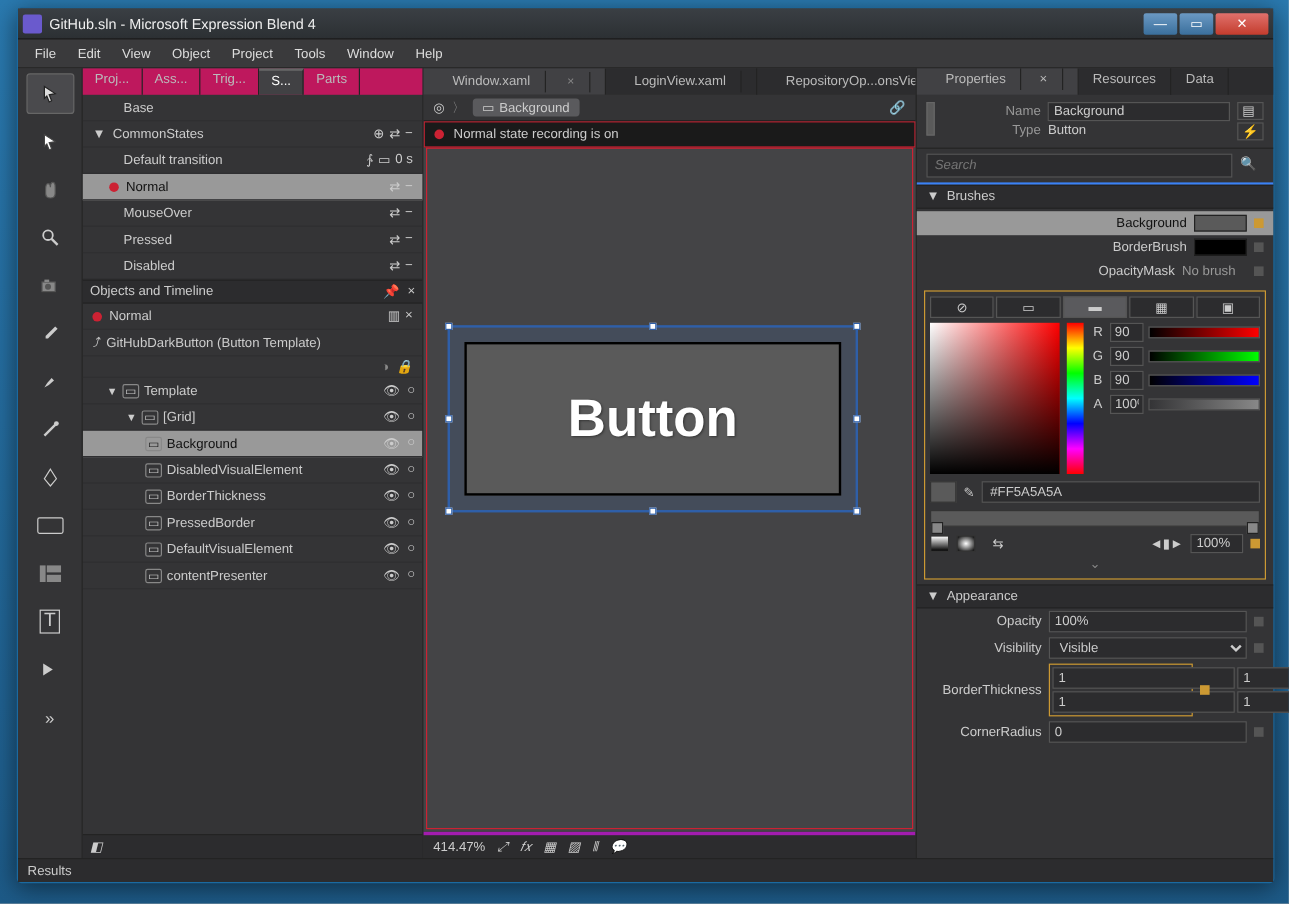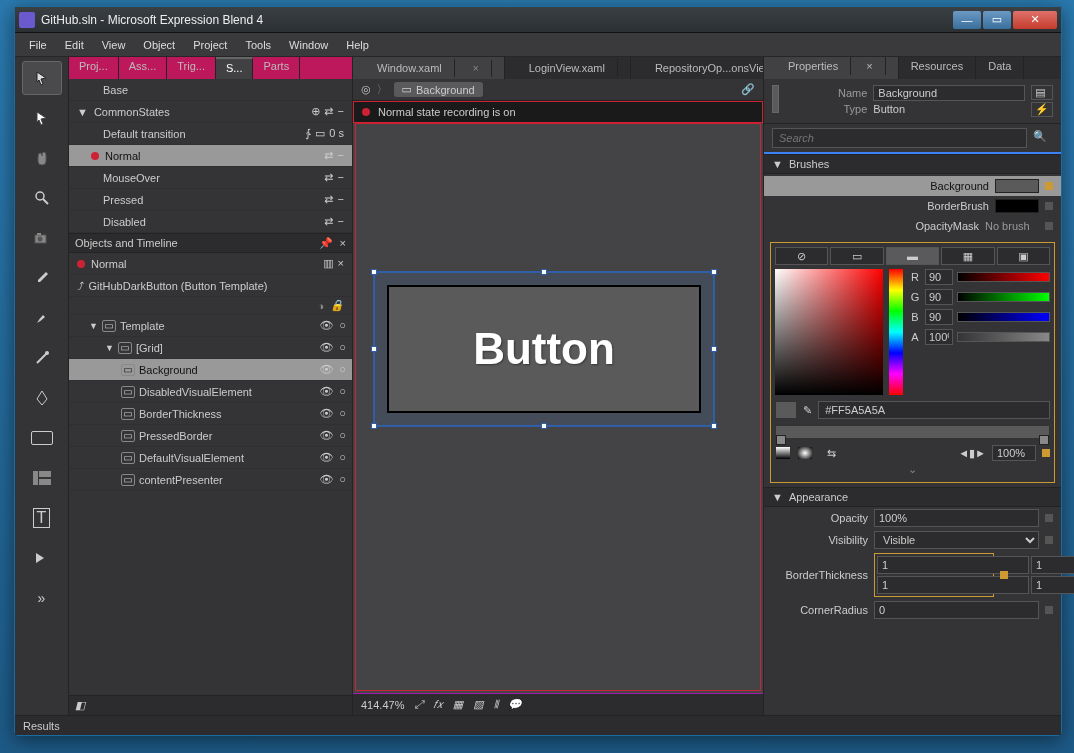--- a/index.html
+++ b/index.html
@@ -47,21 +47,21 @@
 .doc-tabs span.act { background: #414144; color: #fff; }
 .doc-tabs .x { font-size: 10px; color: #888; }
 .breadcrumb { height: 22px; display: flex; align-items: center; padding: 0 8px; gap: 6px; background: #343436; border-bottom: 1px solid #232323; }
 .bc-pill { background: #5a5a5d; border-radius: 3px; padding: 1px 8px; color: #eee; display: flex; align-items: center; gap: 4px; }
 .canvas-area { flex: 1; position: relative; background: #444446; overflow: hidden; }
 .rec-bar { position:absolute; top:0; left:0; right:0; height:22px; background: #1a1a1a; border: 1px solid #c23; display:flex; align-items:center; padding:0 8px; gap:8px; color:#eee; }
 .art { position: absolute; left: 20px; top: 170px; width: 342px; height: 156px; background: #444c5a; border: 2px solid #2f5fa8; }
 .art-inner { position:absolute; inset: 12px; background: #5a5a5a; border: 2px solid #000; display:flex; align-items:center; justify-content:center; }
 .art-text { font-size: 44px; font-weight: bold; color: #fff; text-shadow: 1px 1px 2px rgba(0,0,0,0.4); }
 .selhandle { position:absolute; width:6px; height:6px; background:#fff; border:1px solid #2f5fa8; }
-.statusbar { height: 22px; background: #2c2c2e; display: flex; align-items: center; padding: 0 8px; gap: 10px; border-top: 1px solid #a21caf; color:#bbb; }
+.statusbar { height: 22px; background: #2c2c2e; display: flex; align-items: center; padding: 0 8px; gap: 10px; border-top: 3px solid #a21caf; color:#bbb; }
 .right { width: 298px; background: #343436; border-left: 1px solid #232323; display: flex; flex-direction: column; }
 .rtabs { height: 22px; display: flex; background: #2c2c2e; }
 .rtabs span { padding: 3px 12px; border-right: 1px solid #232323; color:#bbb; cursor:default; }
 .rtabs span.act { background: #414144; color:#fff; }
 .prop-head { padding: 6px 8px; display:flex; gap:6px; border-bottom: 1px solid #232323; }
 .prop-head .thumb { width: 28px; height: 28px; background: #5a5a5a; border:1px solid #666; }
 .prop-head .kv { flex:1; }
 .prop-head .kv div { display:flex; gap:6px; height:16px; align-items:center;margin-left:48px; }
 .prop-head .kv label { color:#999; width:34px; text-align:right; }
 .prop-head input { flex:1; background:#2c2c2e; border:1px solid #555; color:#ccc; padding:1px 4px; height:16px; }

